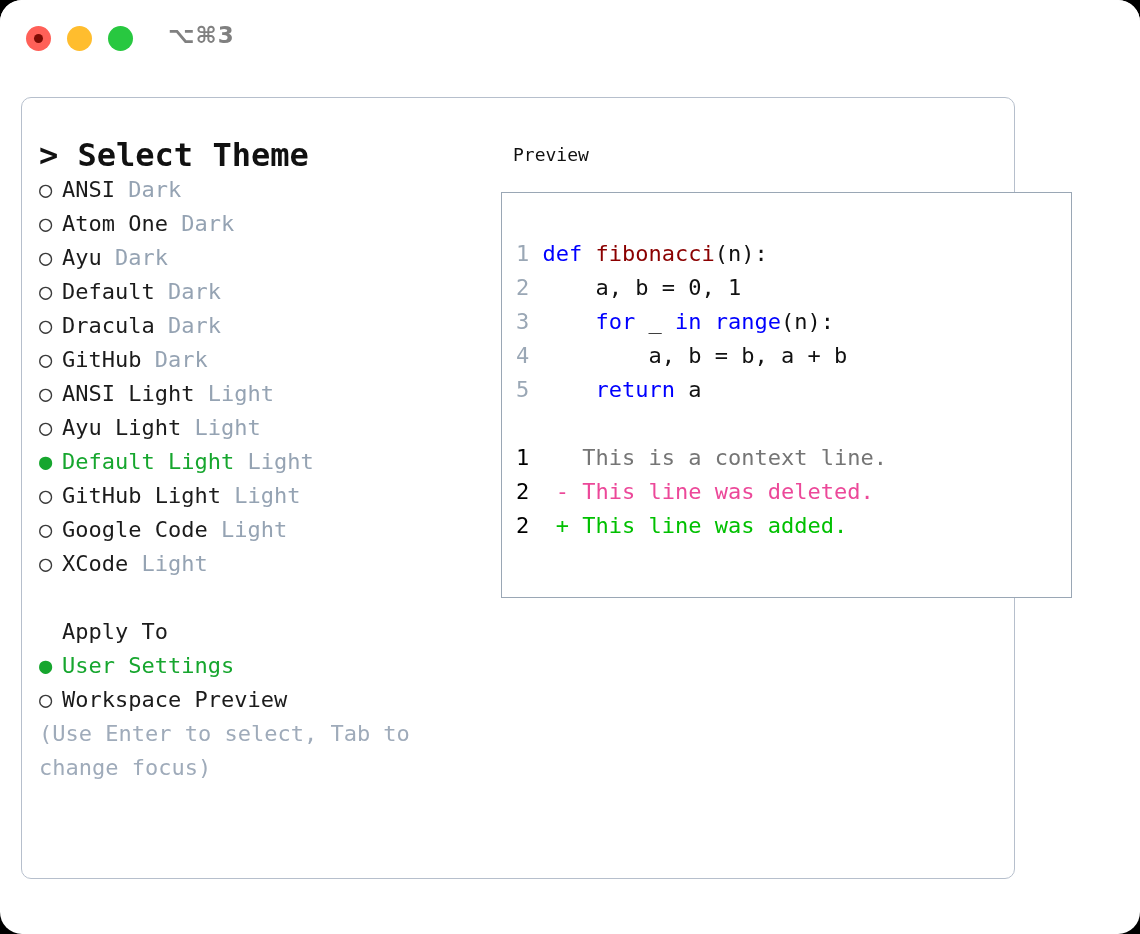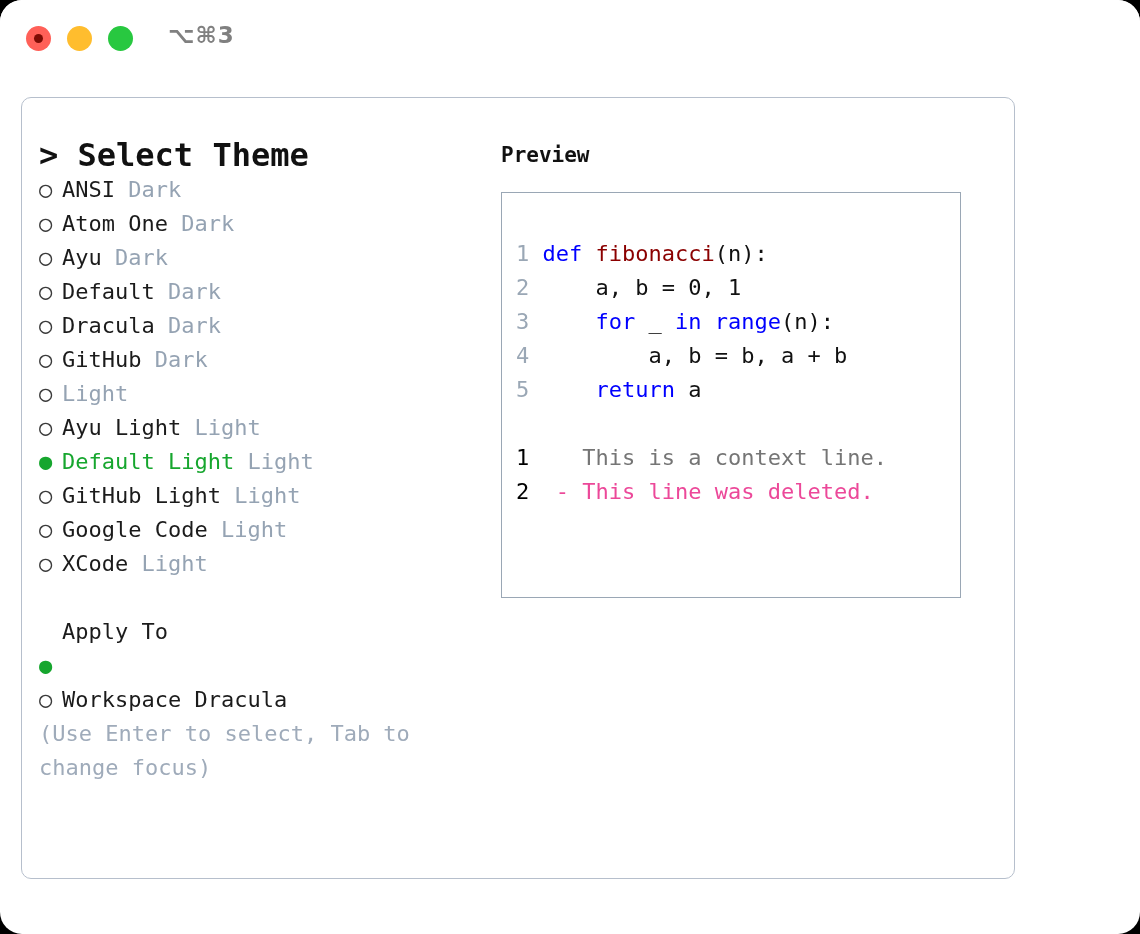--- a/index.html
+++ b/index.html
@@ -63,24 +63,24 @@
     font-size:22px;color:#1b1b1b;line-height:34px;white-space:pre;
     padding-left:23px;
   }
   #hint{
     font-size:22px;line-height:34px;color:#9fabba;
     width:420px;white-space:pre-wrap;
   }
   
   #right{position:absolute;left:479px;top:40px;width:495px;}
   .preview-title{
-    font-size:21px;font-weight:bold;color:#111111;line-height:34px;white-space:pre;
+    font-size:18px;font-weight:normal;color:#111111;line-height:34px;white-space:pre;margin-left:12px;
   }
   #previewbox{
-    margin-top:20px;width:460px;height:406px;
+    margin-top:20px;width:571px;height:406px;
     border:1.5px solid #9aa7b5;background:#ffffff;box-sizing:border-box;
     position:relative;
   }
   .code{
     position:absolute;left:14px;top:44px;
     font-size:22px;line-height:34px;white-space:pre;
   }
   .code .ln{color:#9aa7b5;}
   .kw{color:#0000ff;}
   .fn{color:#8b0000;}
@@ -111,41 +111,41 @@
 
     <div id="left">
       <div class="head">&gt; Select Theme</div>
       <div class="theme-list" id="theme-list">
           <div class="row"><span class="bullet">○</span><span class="lbl">ANSI </span><span class="tag">Dark</span></div>
           <div class="row"><span class="bullet">○</span><span class="lbl">Atom One </span><span class="tag">Dark</span></div>
           <div class="row"><span class="bullet">○</span><span class="lbl">Ayu </span><span class="tag">Dark</span></div>
           <div class="row"><span class="bullet">○</span><span class="lbl">Default </span><span class="tag">Dark</span></div>
           <div class="row"><span class="bullet">○</span><span class="lbl">Dracula </span><span class="tag">Dark</span></div>
           <div class="row"><span class="bullet">○</span><span class="lbl">GitHub </span><span class="tag">Dark</span></div>
-          <div class="row"><span class="bullet">○</span><span class="tag">Light</span></div>
+          <div class="row"><span class="bullet">○</span><span class="lbl">ANSI Light </span><span class="tag">Light</span></div>
           <div class="row"><span class="bullet">○</span><span class="lbl">Ayu Light </span><span class="tag">Light</span></div>
           <div class="row"><span class="bullet sel">●</span><span class="lbl sel">Default Light </span><span class="tag">Light</span></div>
           <div class="row"><span class="bullet">○</span><span class="lbl">GitHub Light </span><span class="tag">Light</span></div>
           <div class="row"><span class="bullet">○</span><span class="lbl">Google Code </span><span class="tag">Light</span></div>
           <div class="row"><span class="bullet">○</span><span class="lbl">XCode </span><span class="tag">Light</span></div>
         </div>
 
       <div id="applyto">
         <div class="group-title">Apply To</div>
         <div id="apply-list">
-            <div class="row"><span class="bullet sel">●</span></div>
-            <div class="row"><span class="bullet">○</span><span class="lbl">Workspace Dracula</span></div>
+            <div class="row"><span class="bullet sel">●</span><span class="lbl sel">User Settings</span></div>
+            <div class="row"><span class="bullet">○</span><span class="lbl">Workspace Preview</span></div>
           </div>
       </div>
 
       <div id="hint">(Use Enter to select, Tab to change focus)</div>
     </div>
 
     <div id="right">
       <div class="preview-title">Preview</div>
       <div id="previewbox">
         <div class="code" id="code-block"><div><span class="ln">1 </span><span class="kw">def </span><span class="fn">fibonacci</span><span class="plain">(n):</span></div><div><span class="ln">2 </span><span class="plain">    a, b = 0, 1</span></div><div><span class="ln">3 </span><span class="plain">    </span><span class="kw">for</span><span class="plain"> _ </span><span class="kw">in range</span><span class="plain">(n):</span></div><div><span class="ln">4 </span><span class="plain">        a, b = b, a + b</span></div><div><span class="ln">5 </span><span class="plain">    </span><span class="kw">return</span><span class="plain"> a</span></div></div>
-        <div class="diff" id="diff-block"><div><span class="ln">1 </span><span class="ctx">   This is a context line.</span></div><div><span class="ln">2 </span><span class="del"> - This line was deleted.</span></div></div>
+        <div class="diff" id="diff-block"><div><span class="ln">1 </span><span class="ctx">   This is a context line.</span></div><div><span class="ln">2 </span><span class="del"> - This line was deleted.</span></div><div><span class="ln">2 </span><span class="add"> + This line was added.</span></div></div>
       </div>
     </div>
 
   </div>
 </div>
 
 </body></html>

